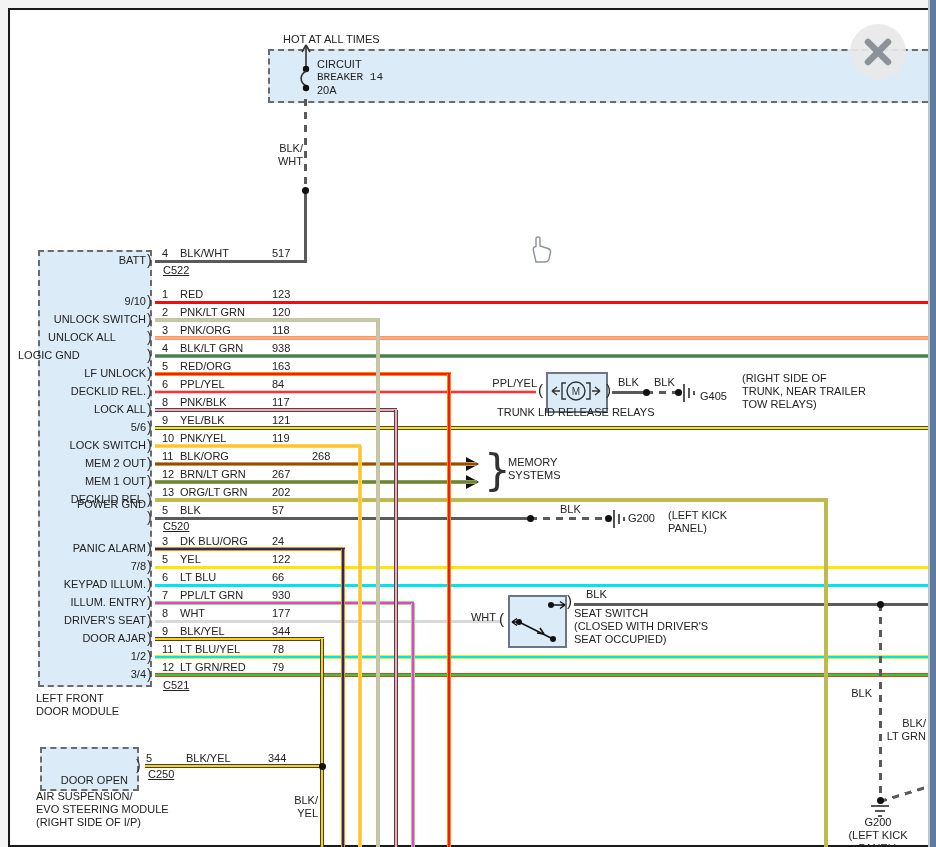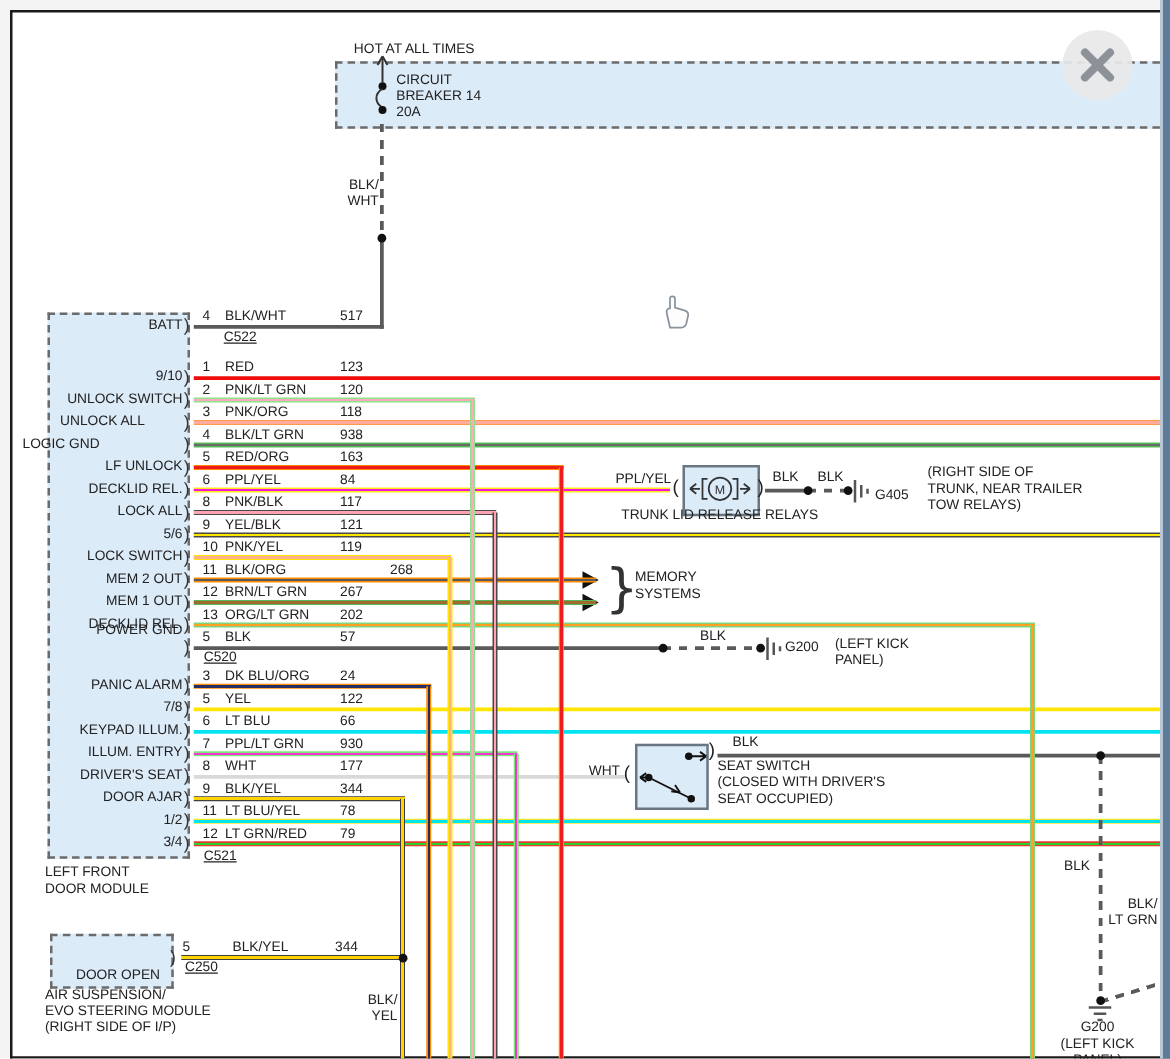--- a/index.html
+++ b/index.html
@@ -31,39 +31,39 @@
   <div class="margin-strip" style="left:0;top:0;width:8px;height:847px;"></div>
   <div class="margin-strip" style="left:0;top:0;width:936px;height:8px;"></div>
   <div class="frame" style="left:8px;top:8px;width:2px;height:839px;"></div>
   <div class="frame" style="left:8px;top:8px;width:928px;height:2px;"></div>
   <div class="frame" style="left:8px;top:845px;width:928px;height:2px;"></div>
   <div class="right-bar"></div>
 
   <div class="bluebox dashedbox" style="left:268px;top:49px;width:666px;height:50px;"></div>
   <div class="txt" style="left:283px;top:33px;">HOT AT ALL TIMES</div>
   <div class="txt" style="left:317px;top:58px;">CIRCUIT</div>
-  <div class="txt" style="left:317px;top:71px;">BREAKER 14</div>
+  <div class="txt" style="left:317px;top:71px;font-family:Liberation Mono, monospace;">BREAKER 14</div>
   <div class="txt" style="left:317px;top:84px;">20A</div>
   <svg class="abs" style="left:296px;top:42px;" width="20" height="54" viewBox="0 0 20 54">
     <line x1="10" y1="4" x2="10" y2="24" stroke="#333" stroke-width="1.6"></line>
     <path d="M10 3 L6 10 M10 3 L14 10" stroke="#333" stroke-width="1.6" fill="none"></path>
     <circle cx="10" cy="27" r="3.2" fill="#111"></circle>
     <path d="M10 29 C3.5 33 3.5 40 10 44" stroke="#333" stroke-width="1.6" fill="none"></path>
     <circle cx="10" cy="46" r="3.2" fill="#111"></circle>
   </svg>
 
   <div class="close-btn">
     <svg width="56" height="56" viewBox="0 0 56 56">
       <line x1="18" y1="18" x2="38" y2="38" stroke="#8d9298" stroke-width="6.5" stroke-linecap="round"></line>
       <line x1="38" y1="18" x2="18" y2="38" stroke="#8d9298" stroke-width="6.5" stroke-linecap="round"></line>
     </svg>
   </div>
 
   <div class="bluebox dashedbox" style="left:38px;top:250px;width:110px;height:433px;"></div>
-  <div class="txt underline" style="left:179px;top:264px;">C522</div>
+  <div class="txt underline" style="left:163px;top:264px;">C522</div>
   <div class="txt underline" style="left:163px;top:520px;">C520</div>
   <div class="txt underline" style="left:163px;top:679px;">C521</div>
   <div class="txt" style="left:36px;top:692px;">LEFT FRONT</div>
   <div class="txt" style="left:36px;top:705px;">DOOR MODULE</div>
 
   <div class="bluebox solidbox" style="left:546px;top:372px;width:58px;height:37px;"></div>
   <svg class="abs" style="left:548px;top:374px;" width="56" height="34" viewBox="0 0 56 34">
     <path d="M12 17 L4 17 M4 17 L9 13 M4 17 L9 21" stroke="#333" stroke-width="1.4" fill="none"></path>
     <path d="M18 9 L14 9 L14 25 L18 25" stroke="#333" stroke-width="1.4" fill="none"></path>
     <circle cx="28" cy="17" r="9" stroke="#333" stroke-width="1.4" fill="none"></circle>

